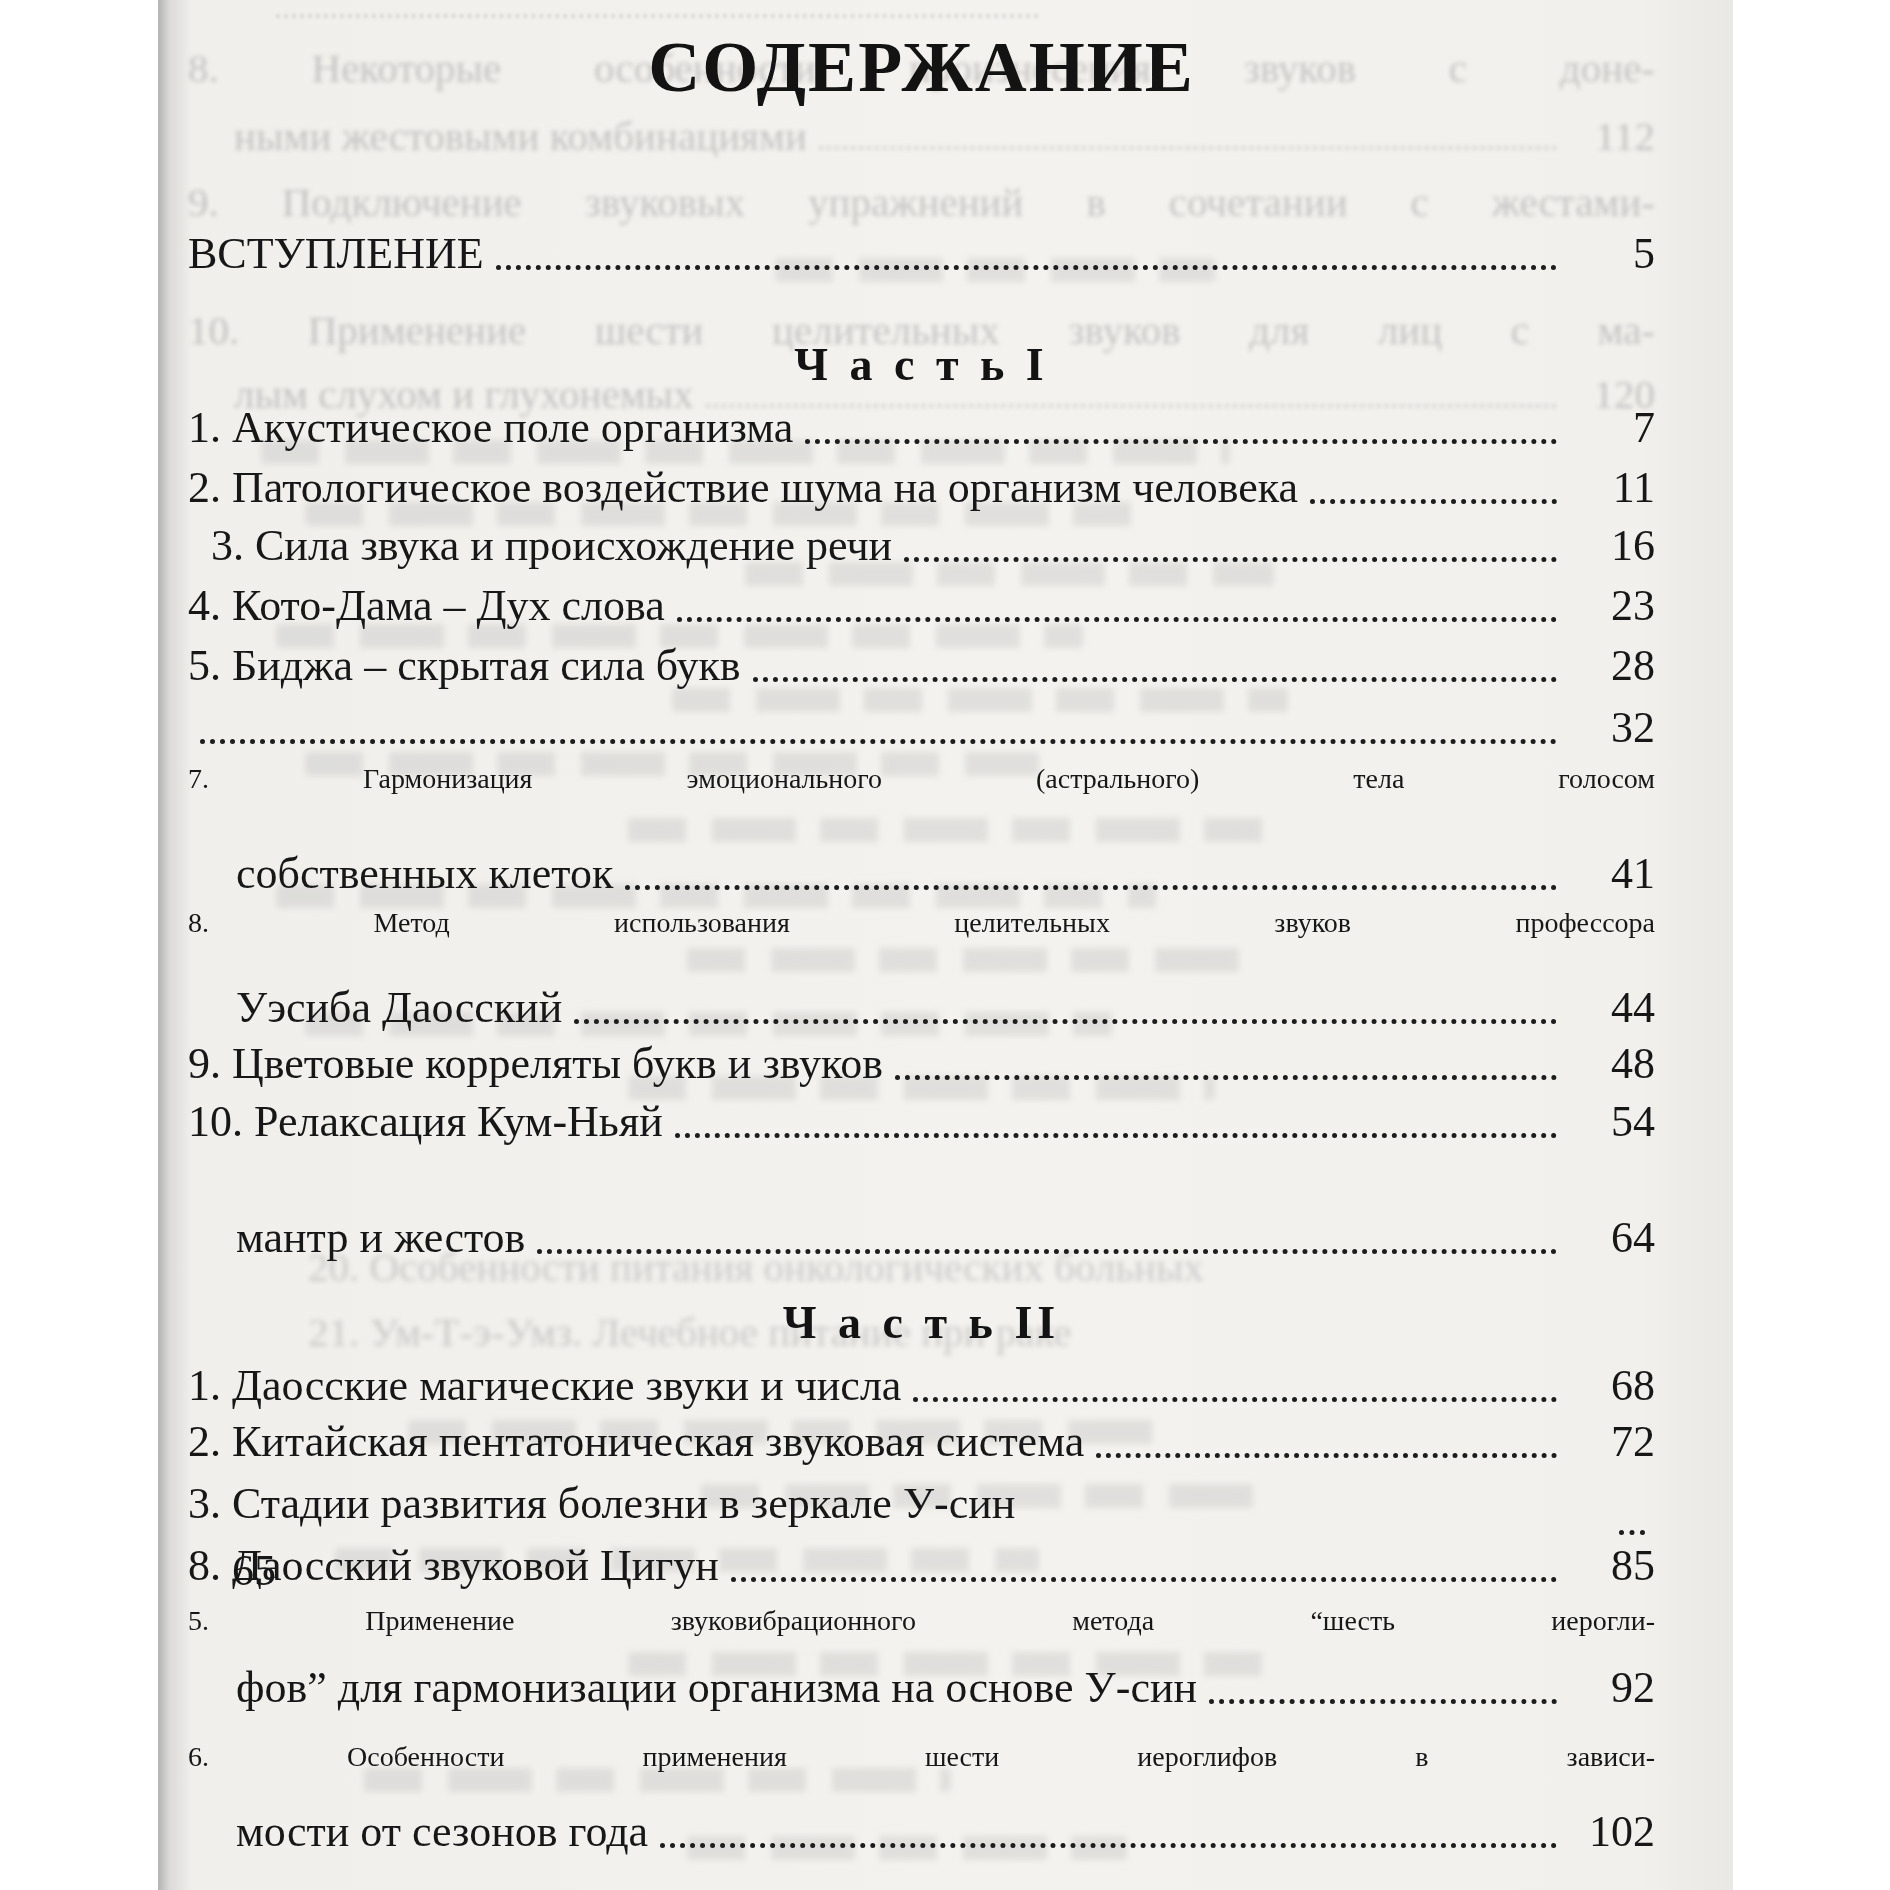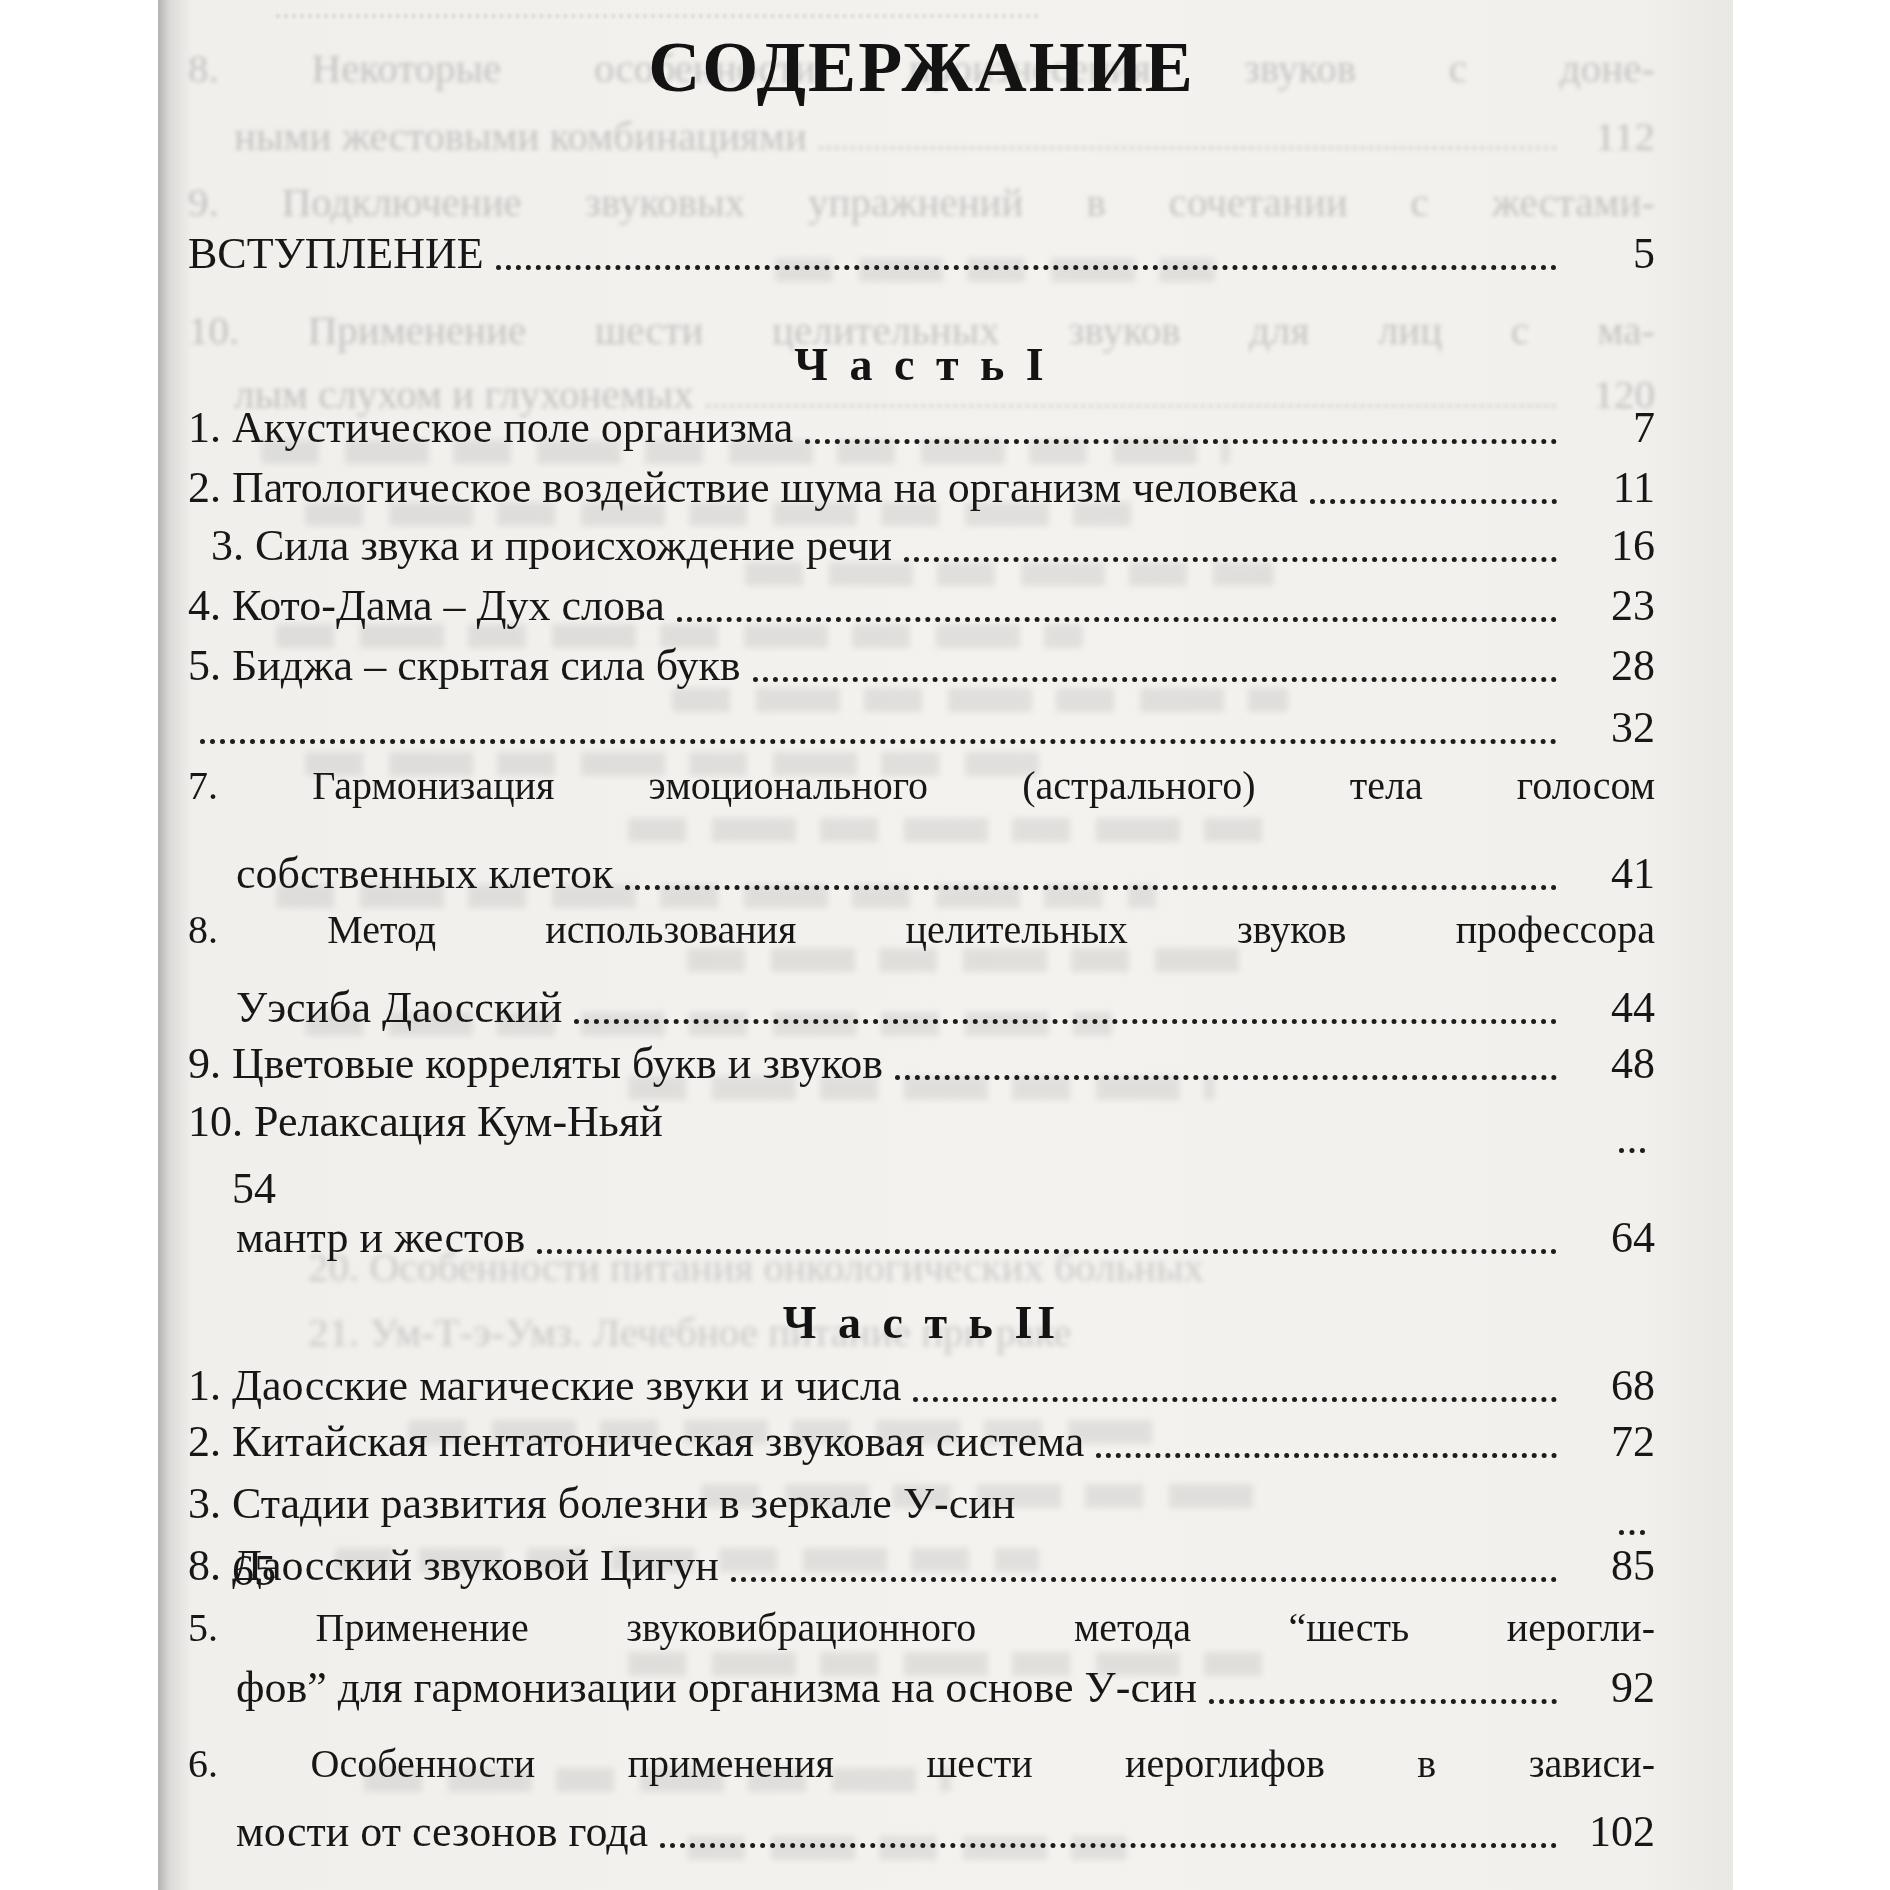--- a/index.html
+++ b/index.html
@@ -24,21 +24,21 @@
   }
   .row .txt { white-space:nowrap; }
   .row .dots {
     flex:1; min-width:26px; align-self:flex-end;
     border-bottom:5px dotted #1d1d1d; margin:0 10px 10px 12px;
   }
   .row .num { width:88px; text-align:right; white-space:nowrap; }
   .row.cont { padding-left:48px; }
   .jline {
     position:absolute; left:0; right:0;
-    font-size:40px; color:#171717; line-height:1.18;
+    font-size:28px; color:#171717; line-height:1.18;
     text-align:justify; text-align-last:justify;
   }
   .part {
     position:absolute; left:0; right:0; text-align:center;
     font-size:46px; font-weight:bold; letter-spacing:5px; color:#131313;
   }
   
   .bleed, .bleed-j {
     position:absolute; left:0; right:0;
     font-size:41px; color:#787878; opacity:.38; filter:blur(2.2px);
@@ -152,21 +152,21 @@
       <span class="txt">Уэсиба Даосский</span>
       <span class="dots"></span>
       <span class="num">44</span>
     </div>
 
     <div class="row" style="top:1038px;">
       <span class="txt">9. Цветовые корреляты букв и звуков</span>
       <span class="dots"></span>
       <span class="num">48</span>
     </div>
-    <div class="row" style="top:1096px;flex-direction:column;">
+    <div class="row" style="top:1096px;">
       <span class="txt">10. Релаксация Кум-Ньяй</span>
       <span class="dots"></span>
       <span class="num">54</span>
     </div>
 
     <div class="row cont" style="top:1212px;">
       <span class="txt">мантр и жестов</span>
       <span class="dots"></span>
       <span class="num">64</span>
     </div>

